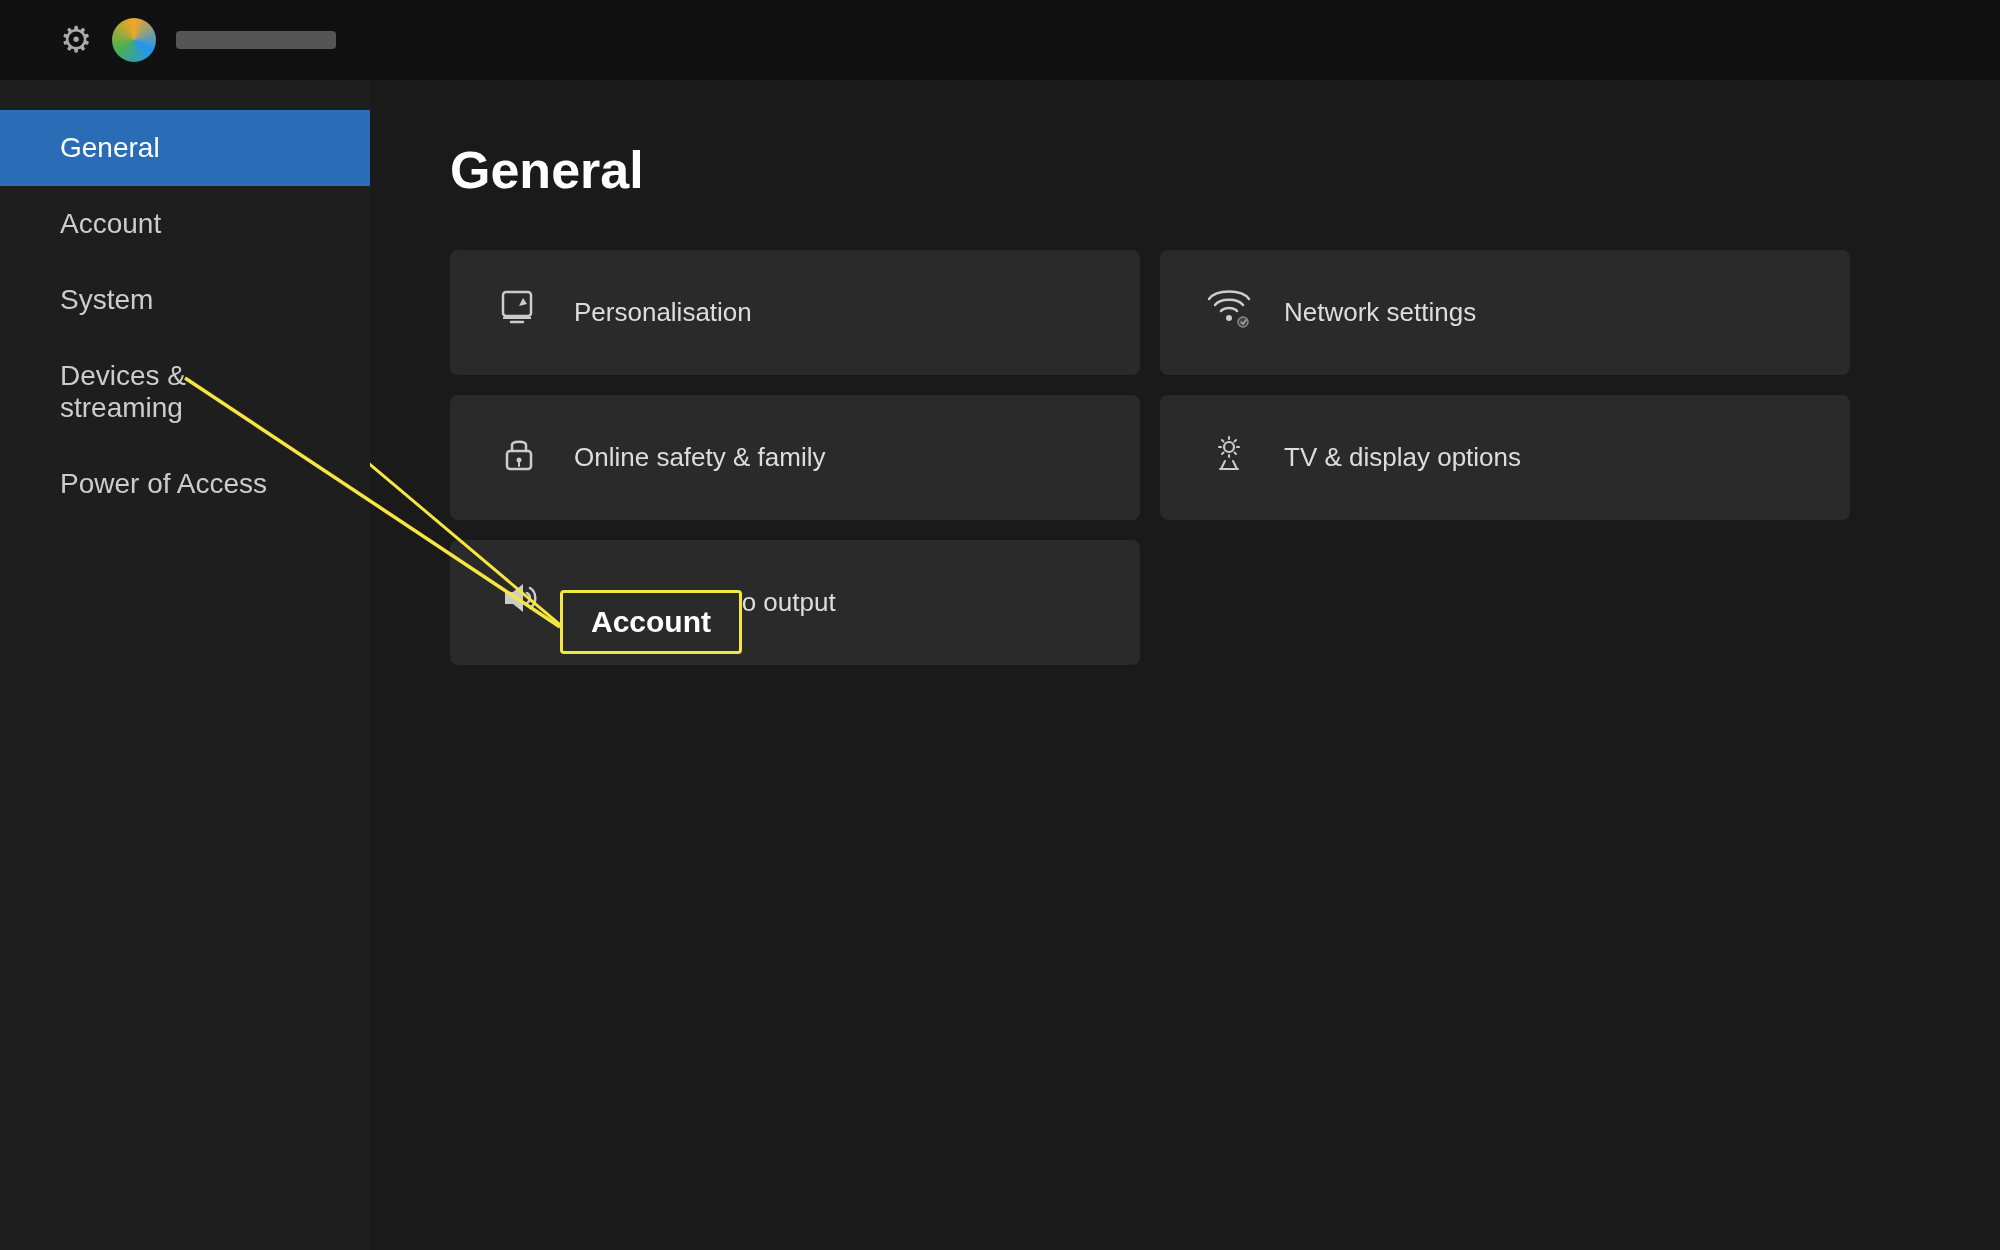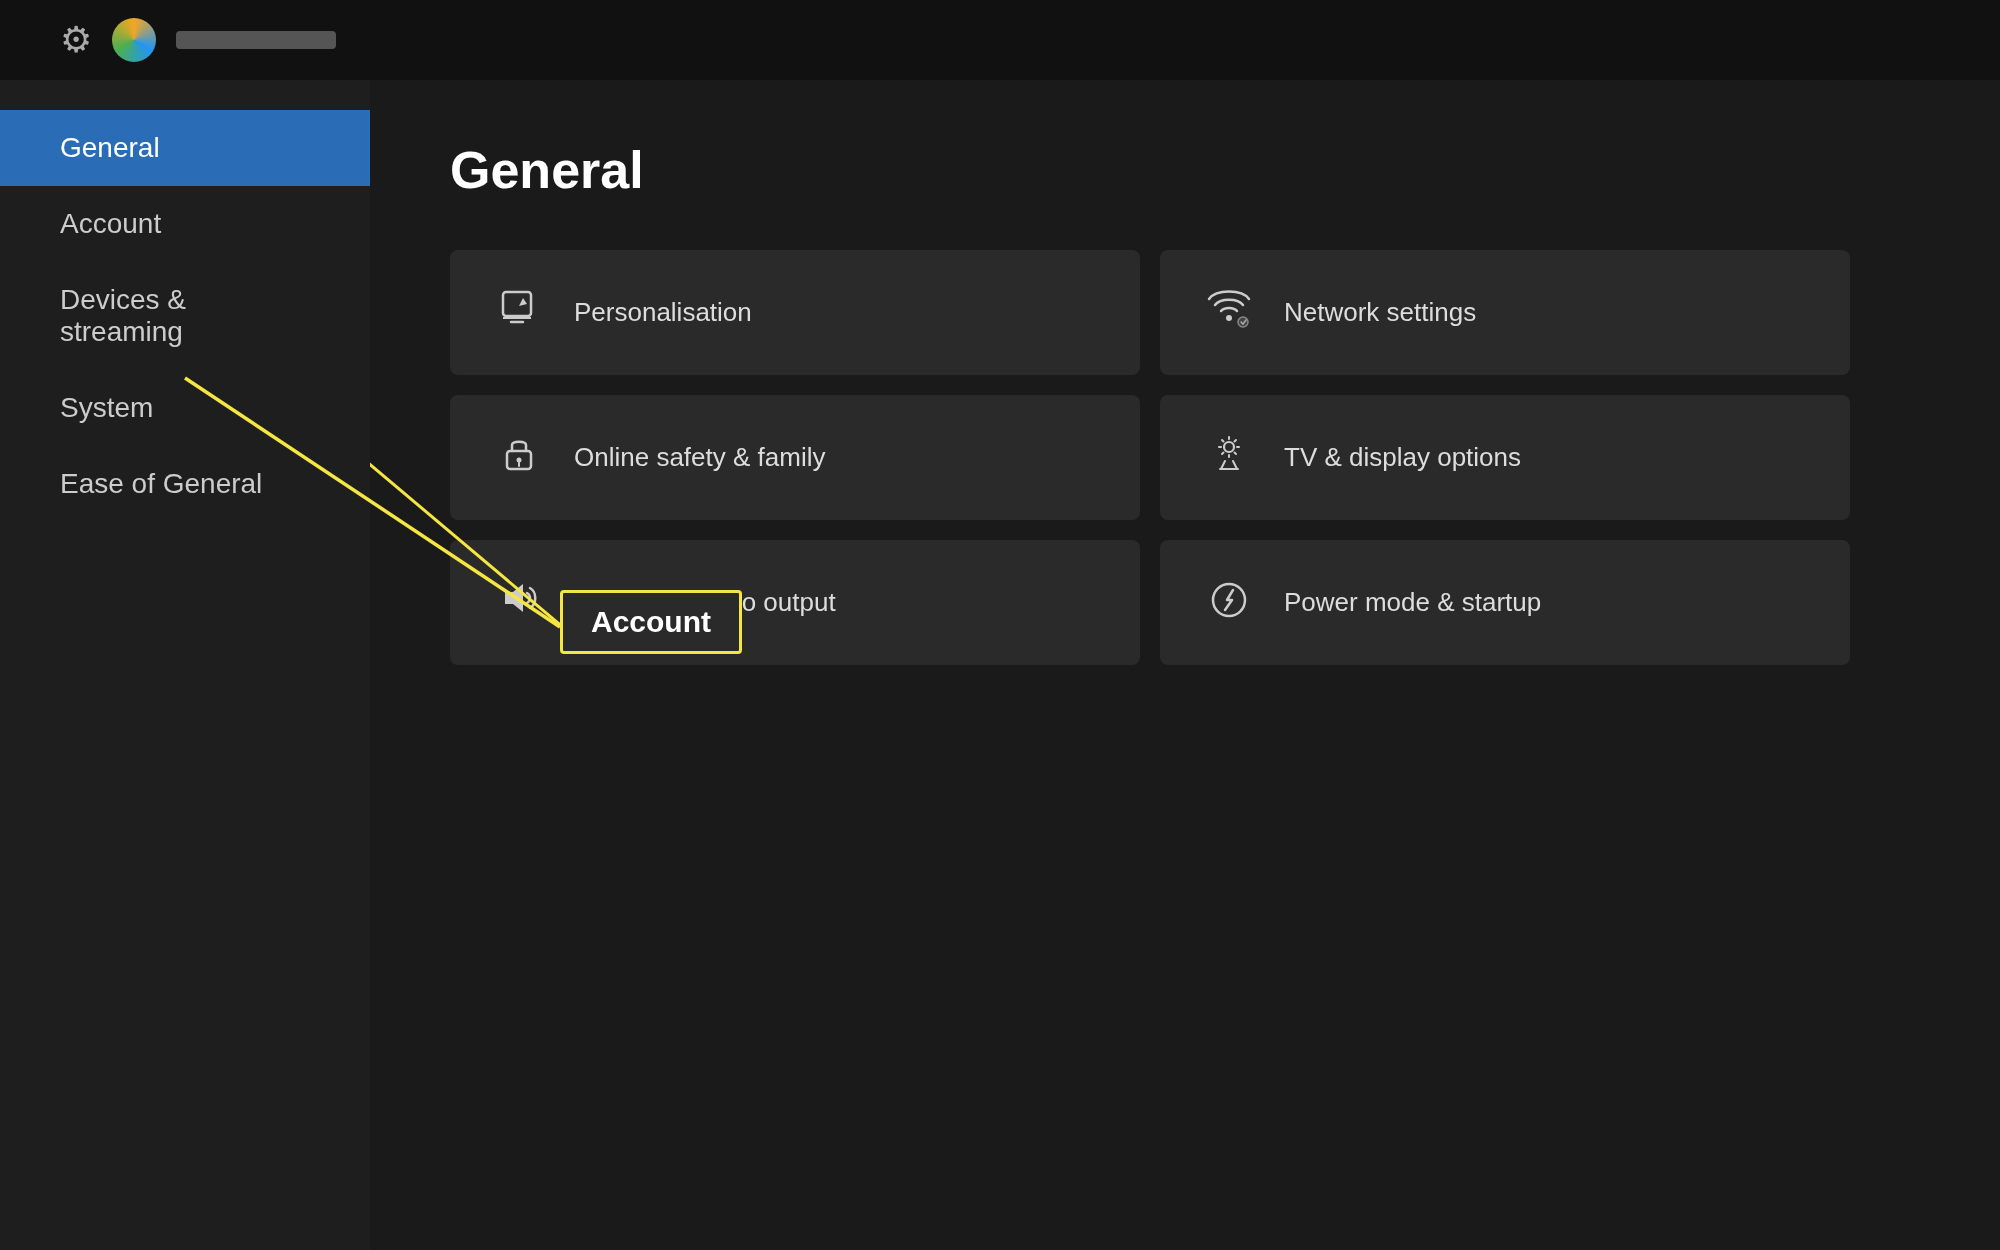--- a/index.html
+++ b/index.html
@@ -154,27 +154,27 @@
 <div class="main-layout">
 
   <nav class="sidebar">
     <div class="sidebar-item active">
       <span>General</span>
     </div>
     <div class="sidebar-item">
       <span>Account</span>
     </div>
     <div class="sidebar-item">
+      <span>System</span>
+    </div>
+    <div class="sidebar-item">
       <span>Devices &amp; streaming</span>
     </div>
     <div class="sidebar-item">
-      <span>System</span>
-    </div>
-    <div class="sidebar-item">
-      <span>Ease of General</span>
+      <span>Power of Access</span>
     </div>
   </nav>
 
   <main class="content-area">
     <h1 class="page-title">General</h1>
 
     <div class="settings-grid">
 
       <div class="settings-card">
         <div class="card-icon">
@@ -238,29 +238,20 @@
         <div class="card-icon">
           <svg width="44" height="44" viewBox="0 0 44 44" fill="none" xmlns="http://www.w3.org/2000/svg">
             <polygon points="8,16 8,28 16,28 26,36 26,8 16,16" fill="#cccccc"></polygon>
             <path d="M30 17 C34 19 34 25 30 27" stroke="#cccccc" stroke-width="2.5" fill="none" stroke-linecap="round"></path>
             <path d="M33 12 C40 16 40 28 33 32" stroke="#cccccc" stroke-width="2.5" fill="none" stroke-linecap="round"></path>
           </svg>
         </div>
         <span class="card-label">Volume &amp; audio output</span>
       </div>
 
-      <div class="settings-card">
-        <div class="card-icon">
-          <svg width="44" height="44" viewBox="0 0 44 44" fill="none" xmlns="http://www.w3.org/2000/svg">
-            <path d="M22 8 C13.2 8 6 15.2 6 24 C6 32.8 13.2 40 22 40 C30.8 40 38 32.8 38 24 C38 15.2 30.8 8 22 8 Z" stroke="#cccccc" stroke-width="2.5" fill="none"></path>
-            <path d="M26 14 L20 24 L25 24 L18 34" stroke="#cccccc" stroke-width="2.5" fill="none" stroke-linecap="round" stroke-linejoin="round"></path>
-          </svg>
-        </div>
-        <span class="card-label">Power mode &amp; startup</span>
-      </div>
 
     </div>
 
     <svg class="annotation-overlay" xmlns="http://www.w3.org/2000/svg">
 
       <line x1="-195" y1="220" x2="220" y2="570" stroke="#f5e642" stroke-width="3"></line>
     </svg>
 
   </main>
 

